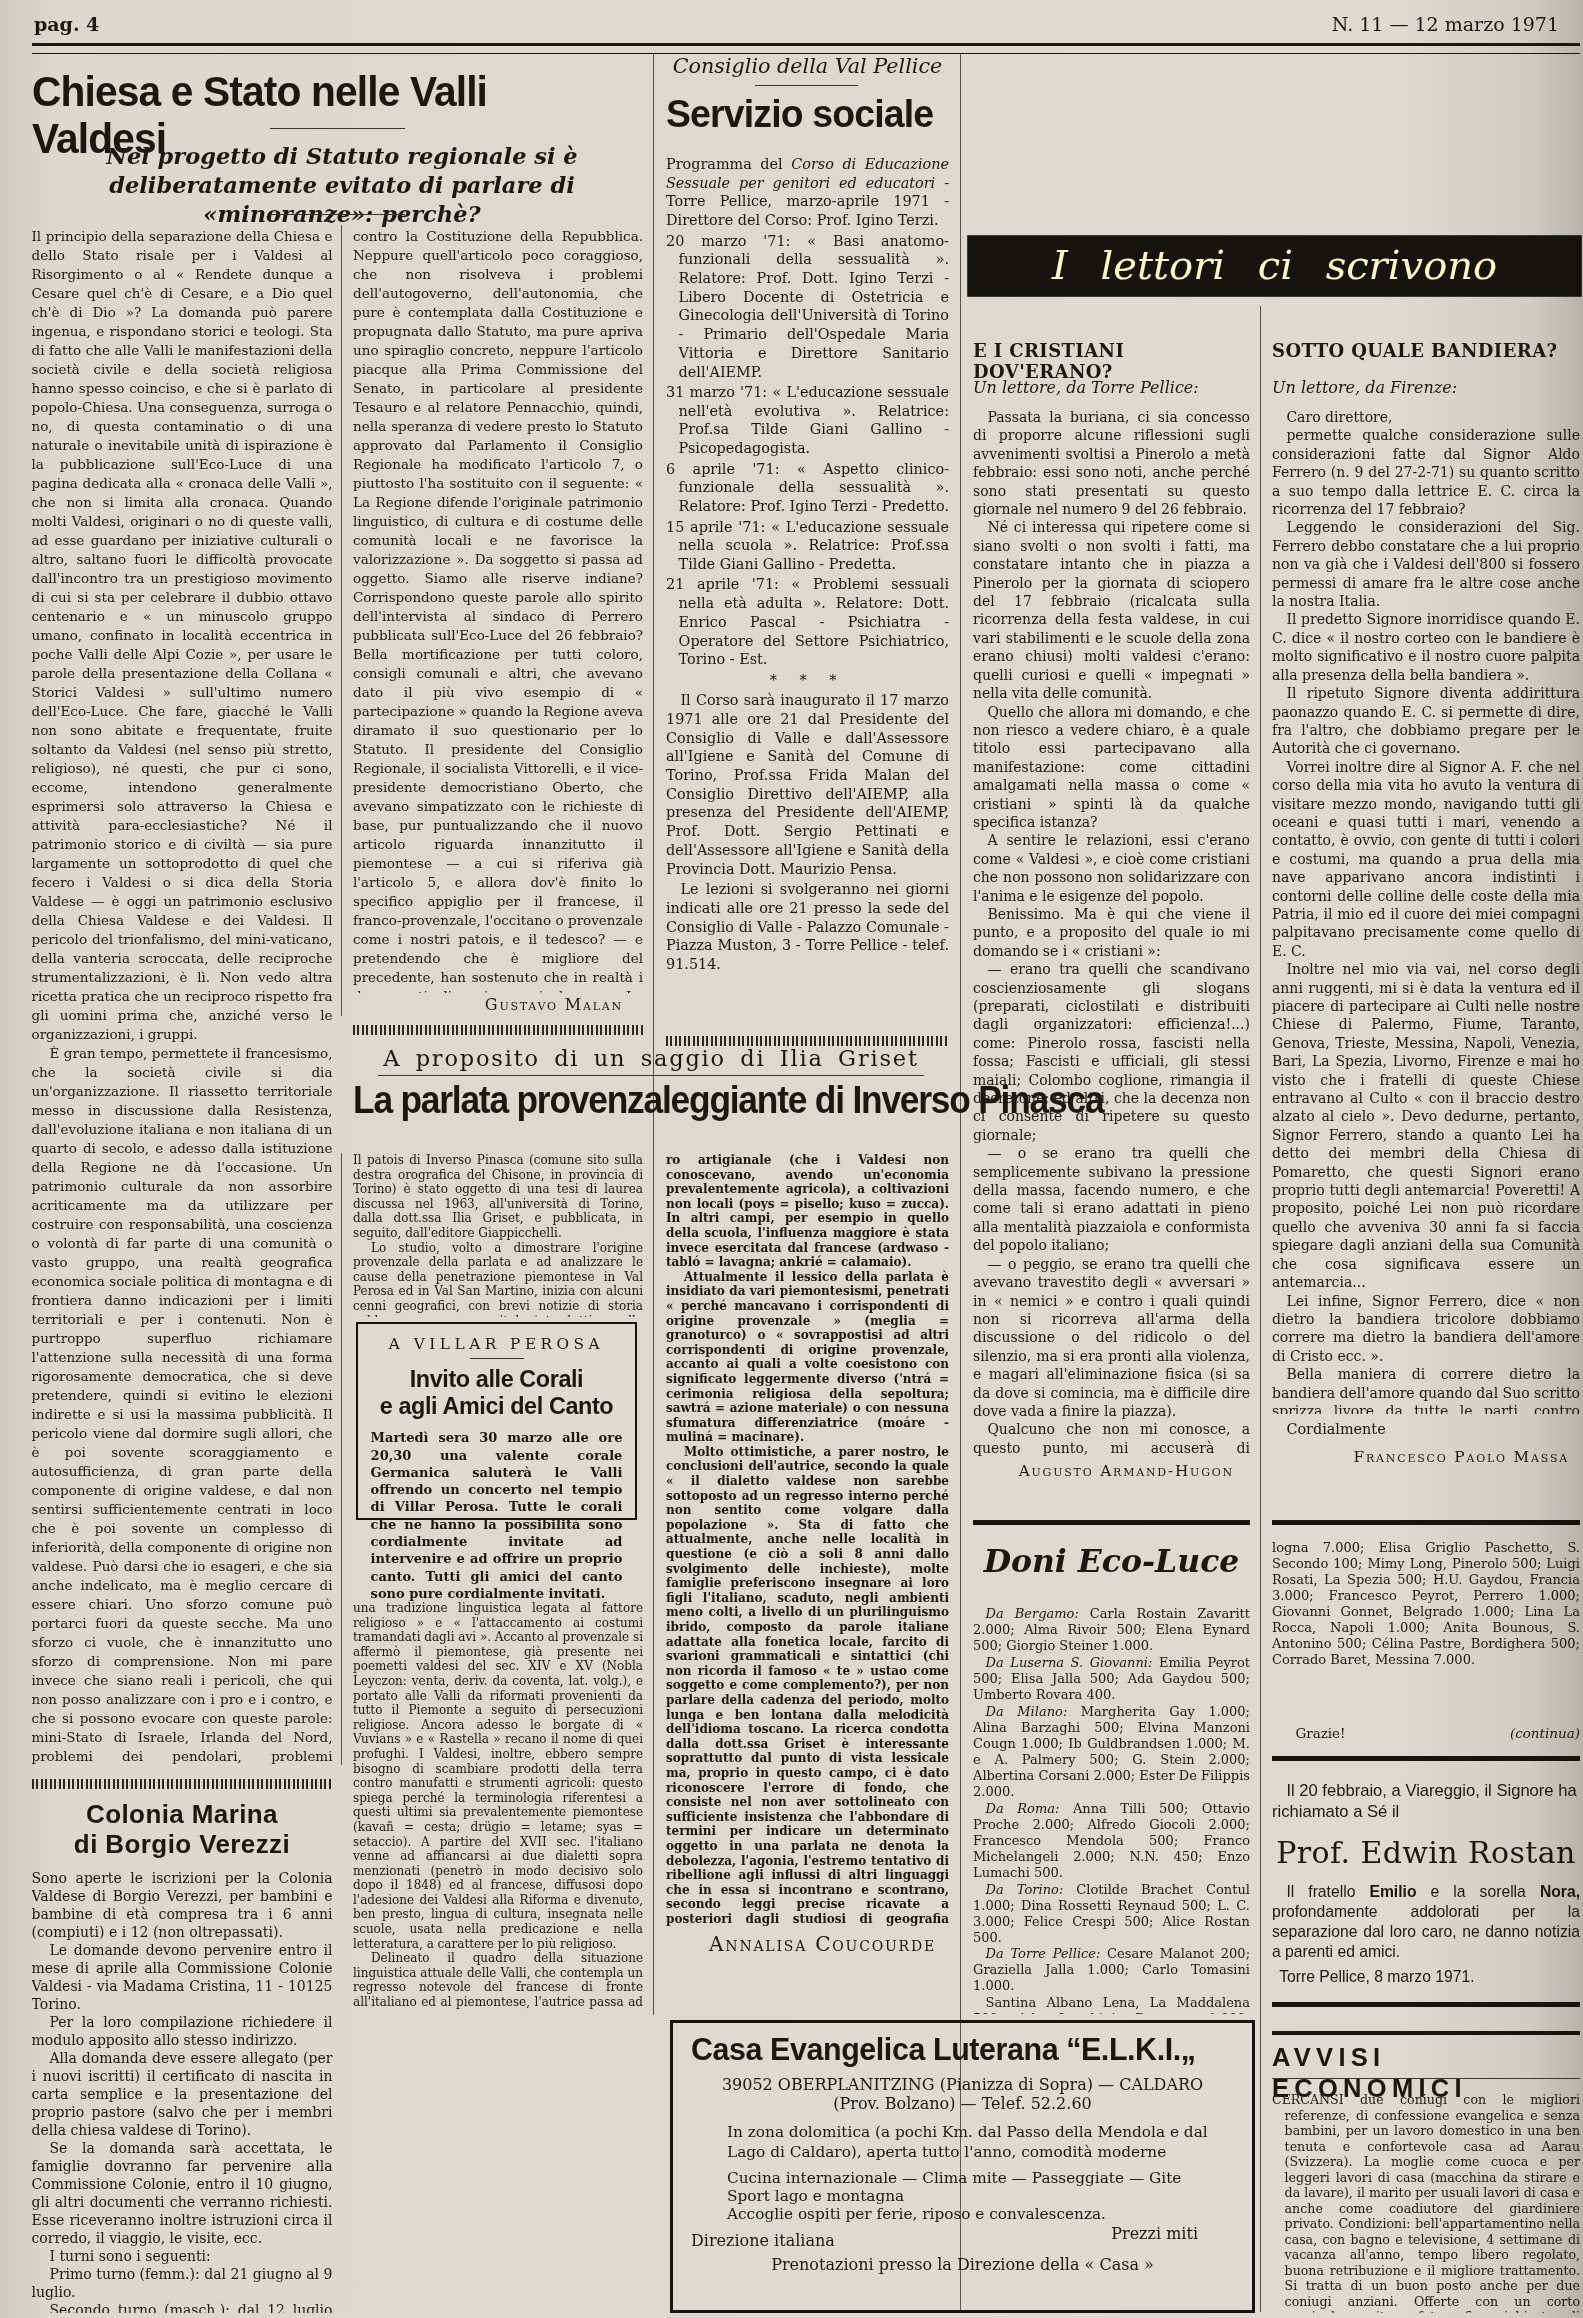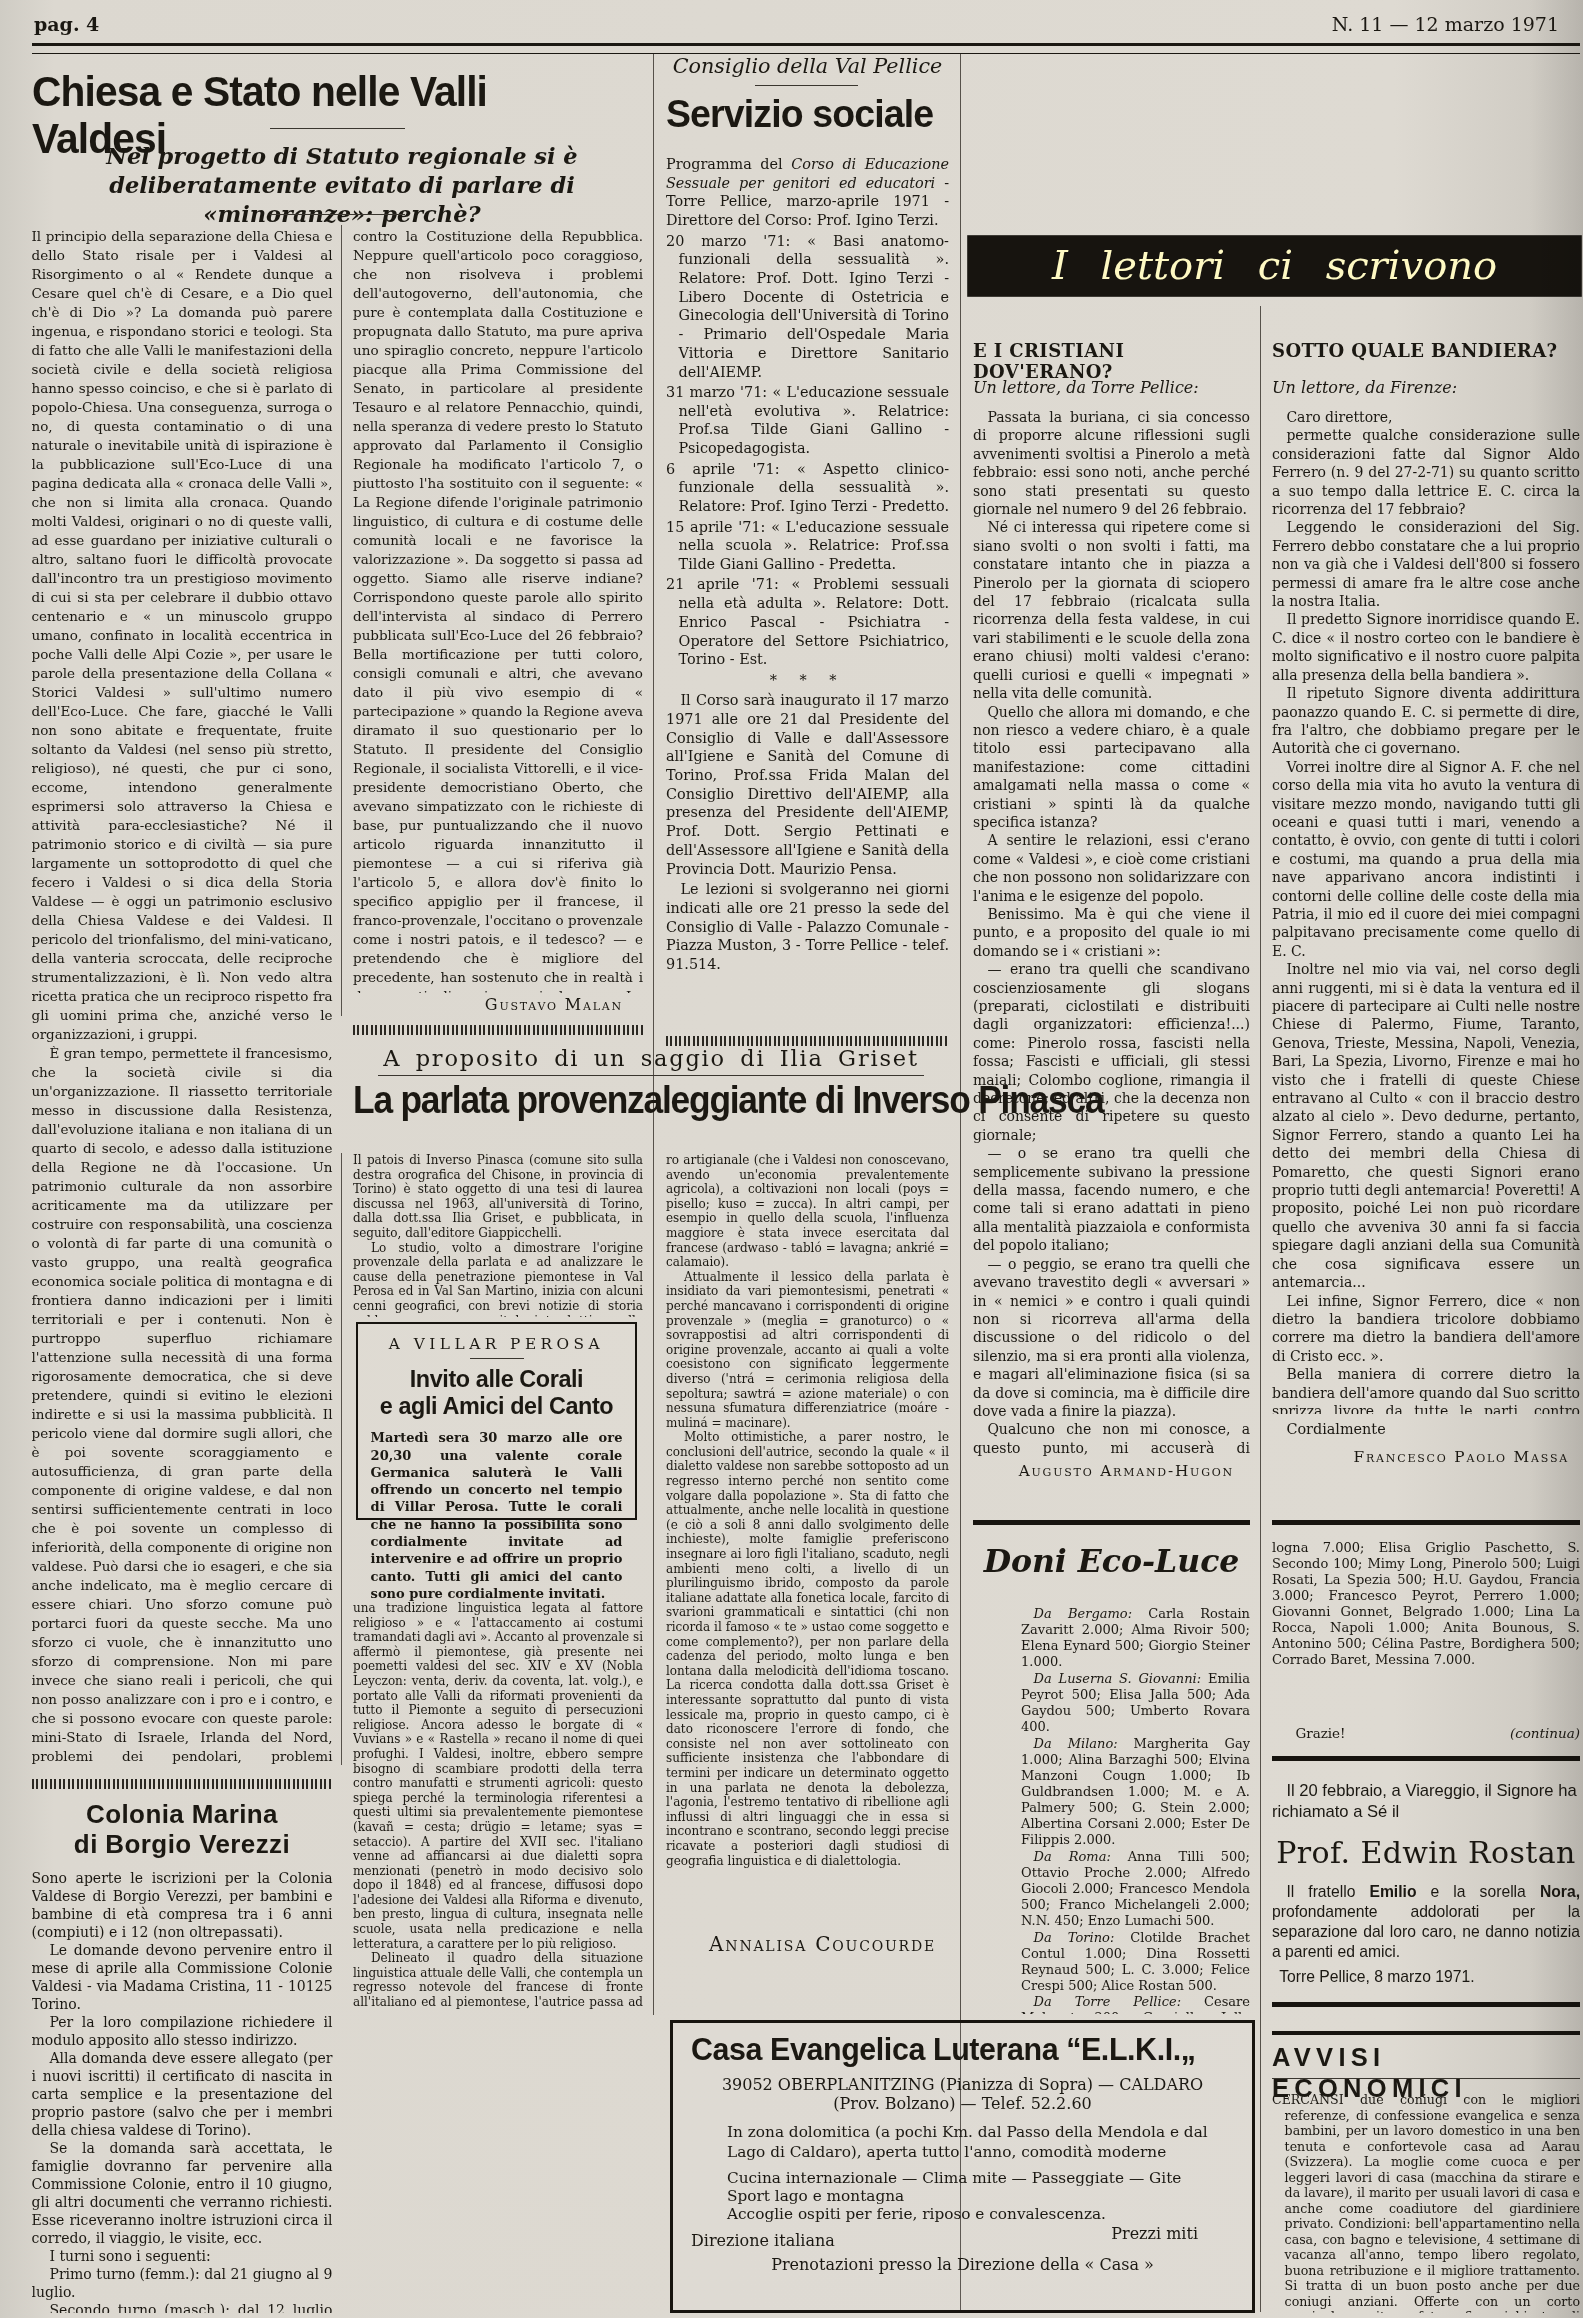--- a/index.html
+++ b/index.html
@@ -61,32 +61,32 @@
   #l2-sig{left:1272px;top:1448px;width:297px;text-align:right;font-variant:small-caps;letter-spacing:1.8px;font-size:15.3px;}
   #bar-c4{left:973px;top:1520px;width:277px;height:5.4px;}
   #bar-c5{left:1272px;top:1520px;width:308px;height:5.4px;}
   
   #gri-kicker{left:353px;top:1045px;width:596px;text-align:center;font-size:22.5px;letter-spacing:1.8px;word-spacing:5.4px;}
   #gri-kicker span{border-bottom:0.9px solid #3a362f;padding:0 5.4px 3.6px;}
   #gri-title{left:353px;top:1079px;width:596px;font-size:38px;font-weight:bold;letter-spacing:-1.3px;white-space:nowrap;transform:scaleX(.93);transform-origin:left;}
   .gri-col{font-size:12px;line-height:14.6px;}
   #gri-c1a{left:353px;top:1153px;width:290px;height:164px;}
   #gri-c1b{left:353px;top:1601px;width:290px;height:410px;}
-  #gri-c2{left:666px;top:1153px;width:283px;height:773px;}
+  #gri-c2{left:666px;top:1153px;width:283px;height:773px;font-weight:bold;}
   #gri-sig{left:666px;top:1932px;width:270px;text-align:right;font-variant:small-caps;letter-spacing:1.8px;font-size:20px;}
   
   #villar{left:356px;top:1322px;width:281px;height:198px;border:2.7px solid #17140f;box-sizing:border-box;padding:10.8px 12.6px 7.2px;background:rgba(255,255,255,.06);}
   #villar-place{text-align:center;letter-spacing:4.5px;font-size:15.3px;}
   #villar-prule{width:54px;height:0.9px;background:#3a362f;margin:5.4px auto 7.2px;}
   #villar-title{text-align:center;font-weight:bold;font-size:23.4px;line-height:27px;letter-spacing:-0.4px;}
   #villar-body{margin-top:9px;font-weight:bold;font-size:13px;line-height:17.3px;}
   
   #doni-title{left:973px;top:1542px;width:277px;text-align:center;font-style:italic;font-weight:bold;font-size:31.5px;}
   #doni-groups{left:973px;top:1606px;width:277px;height:408px;font-size:13px;line-height:16px;}
-  #doni-groups p{text-indent:12.6px;margin-bottom:0.9px;margin-left:48px;}
+  #doni-groups p{text-indent:12.6px;margin-bottom:0.9px;}
   .doni-place{font-style:italic;}
   #doni-cont{left:1272px;top:1540px;width:308px;height:180px;font-size:13px;line-height:16px;}
   #doni-thanks{left:1272px;top:1725px;width:308px;font-size:13.5px;}
   #doni-continua{float:right;font-style:italic;}
   #doni-grazie{padding-left:23.4px;}
   #rule-ob-top{left:1272px;top:1756px;width:308px;height:4.5px;}
   
   #ob-intro{left:1272px;top:1781px;width:308px;font-family:"Liberation Sans","DejaVu Sans",sans-serif;font-size:16.6px;line-height:20.7px;text-indent:14.4px;}
   #ob-name{left:1272px;top:1835px;width:308px;text-align:center;font-size:30px;letter-spacing:0.4px;}
   #ob-body{left:1272px;top:1882px;width:308px;font-family:"Liberation Sans","DejaVu Sans",sans-serif;font-size:15.7px;line-height:20px;text-align:justify;text-indent:14.4px;}

